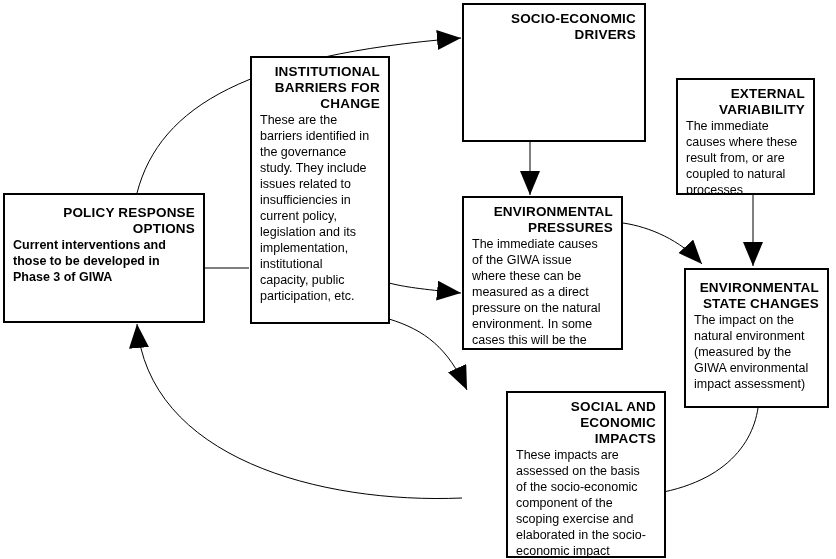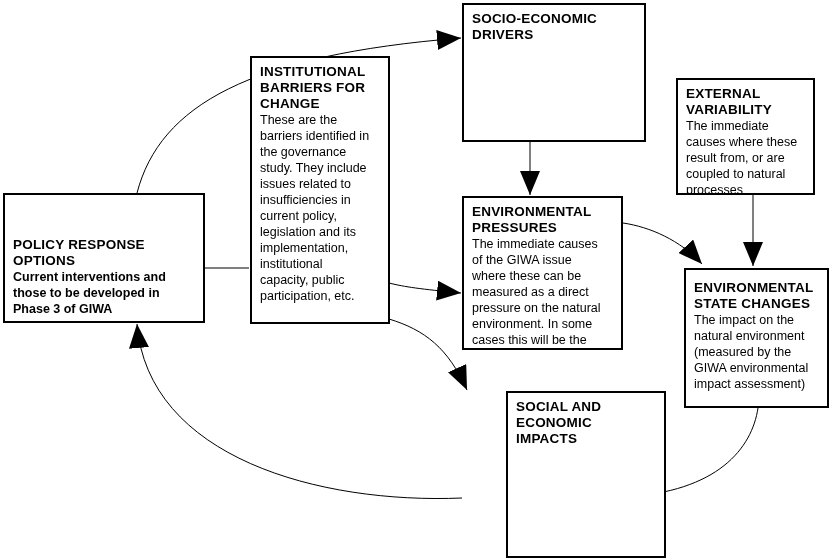--- a/index.html
+++ b/index.html
@@ -20,29 +20,30 @@
     padding:6px 8px;
     overflow:hidden;
     color:#000;
   }
   .box .title{
     font-weight:bold;
     font-size:13.5px;
     line-height:16px;
     white-space:pre-line;
     letter-spacing:.2px;
+    text-align:right;
   }
   .box .body{
     font-size:12.5px;
     line-height:16px;
     white-space:pre-line;
   }
   .box .body.bold{font-weight:bold;}
 
-  #box-policy{left:3px;top:193px;width:202px;height:130px;padding-top:42px;}
+  #box-policy{left:3px;top:193px;width:202px;height:130px;padding-top:10px;}
   #box-institutional{left:250px;top:56px;width:140px;height:268px;}
   #box-drivers{left:462px;top:3px;width:184px;height:139px;}
   #box-external{left:676px;top:78px;width:139px;height:117px;}
   #box-pressures{left:462px;top:196px;width:161px;height:154px;}
   #box-state{left:684px;top:268px;width:145px;height:140px;padding-top:10px;}
   #box-social{left:462px;top:391px;width:160px;height:167px;margin-left:44px;}
 </style>
 </head>
 <body>
 
@@ -125,15 +126,22 @@
 natural environment
 (measured by the
 GIWA environmental
 impact assessment)</div>
   </div>
 
   <div class="box" id="box-social">
     <div class="title">SOCIAL AND
 ECONOMIC
 IMPACTS</div>
+    <div class="body">These impacts are
+assessed on the basis
+of the socio-economic
+component of the
+scoping exercise and
+elaborated in the socio-
+economic impact</div>
   </div>
 
 </div>
 
 </body></html>

